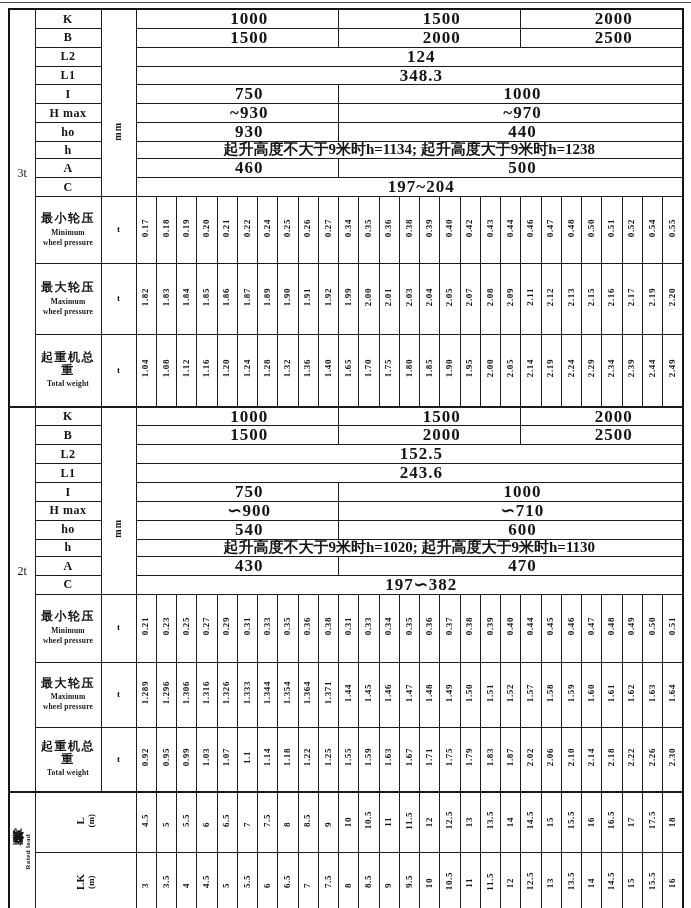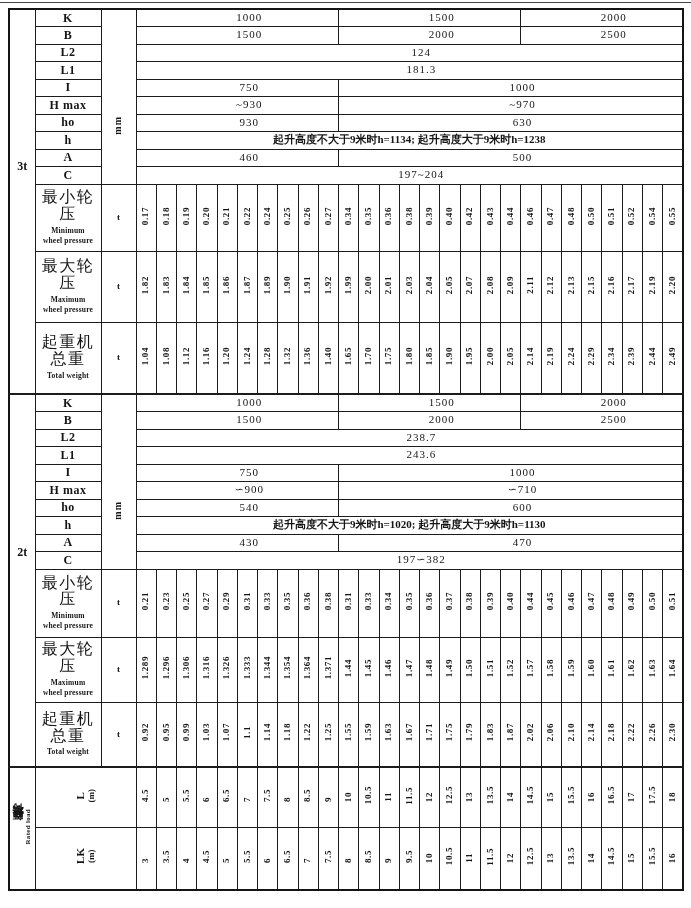--- a/index.html
+++ b/index.html
@@ -12,29 +12,29 @@
   table.spec{
     position:absolute;left:8px;top:8px;width:676px;
     border-collapse:collapse;table-layout:fixed;
     border:2px solid #151515;
   }
   td{
     border:1px solid #1c1c1c;padding:0;text-align:center;vertical-align:middle;
     overflow:hidden;line-height:1.05;
   }
   tr.thick td{border-top-width:2px;}
-  td.groupcell{font-weight:bold;font-size:12px;}
+  td.groupcell{font-weight:normal;font-size:12px;}
   td.paramcell{font-weight:bold;font-size:12px;letter-spacing:0.5px;}
-  td.dimval{font-weight:normal;font-size:11px;letter-spacing:1px;padding-left:24px;}
-  td.hnote{font-weight:bold;font-size:11px;letter-spacing:0px;}
+  td.dimval{font-weight:bold;font-size:17px;letter-spacing:1px;padding-left:24px;}
+  td.hnote{font-weight:bold;font-size:15px;letter-spacing:0px;}
   .rot{writing-mode:vertical-rl;transform:rotate(180deg);display:inline-block;white-space:nowrap;}
   td.vcell .rot{font-weight:bold;font-size:9px;letter-spacing:0.6px;}
   td.unitcell{font-weight:bold;font-size:9px;}
   td.mmcell .rot{font-weight:bold;font-size:10px;letter-spacing:1px;}
-  .zh{font-weight:normal;font-size:16px;letter-spacing:1.5px;}
+  .zh{font-weight:bold;font-size:12px;letter-spacing:1.5px;}
   .en{font-weight:bold;font-size:7.5px;margin-top:3px;line-height:1.35;letter-spacing:0.2px;}
   td.flabel .rot b{display:block;font-size:11px;font-weight:bold;font-style:normal;}
   td.flabel .rot i{display:block;font-size:9px;font-weight:bold;font-style:normal;}
   td.fgroup .rot .gzh{display:block;font-size:11px;font-weight:bold;letter-spacing:2px;}
   td.fgroup .rot .gen{display:block;font-size:7px;font-weight:bold;letter-spacing:0.3px;}
 </style>
 </head>
 <body>
 
 <div class="topline"></div>
@@ -86,36 +86,36 @@
         <td class="dimval" colspan="10">1500</td>
         <td class="dimval" colspan="9">2000</td>
         <td class="dimval" colspan="8">2500</td>
       </tr>
       <tr style="height: 17.5px;">
         <td class="paramcell">L2</td>
         <td class="dimval" colspan="27">124</td>
       </tr>
       <tr style="height: 17.5px;">
         <td class="paramcell">L1</td>
-        <td class="dimval" colspan="27">181.3</td>
+        <td class="dimval" colspan="27">348.3</td>
       </tr>
       <tr style="height: 17.5px;">
         <td class="paramcell">I</td>
         <td class="dimval" colspan="10">750</td>
         <td class="dimval" colspan="17">1000</td>
       </tr>
       <tr style="height: 17.5px;">
         <td class="paramcell">H max</td>
         <td class="dimval" colspan="10">~930</td>
         <td class="dimval" colspan="17">~970</td>
       </tr>
       <tr style="height: 17.5px;">
         <td class="paramcell">ho</td>
         <td class="dimval" colspan="10">930</td>
-        <td class="dimval" colspan="17">630</td>
+        <td class="dimval" colspan="17">440</td>
       </tr>
       <tr style="height: 17.5px;">
         <td class="paramcell">h</td>
         <td class="hnote" colspan="27">起升高度不大于9米时h=1134; 起升高度大于9米时h=1238</td>
       </tr>
       <tr style="height: 17.5px;">
         <td class="paramcell">A</td>
         <td class="dimval" colspan="10">460</td>
         <td class="dimval" colspan="17">500</td>
       </tr>
@@ -242,21 +242,21 @@
         <td class="dimval" colspan="8">2000</td>
       </tr>
       <tr style="height: 17.5px;">
         <td class="paramcell">B</td>
         <td class="dimval" colspan="10">1500</td>
         <td class="dimval" colspan="9">2000</td>
         <td class="dimval" colspan="8">2500</td>
       </tr>
       <tr style="height: 17.5px;">
         <td class="paramcell">L2</td>
-        <td class="dimval" colspan="27">238.7</td>
+        <td class="dimval" colspan="27">152.5</td>
       </tr>
       <tr style="height: 17.5px;">
         <td class="paramcell">L1</td>
         <td class="dimval" colspan="27">243.6</td>
       </tr>
       <tr style="height: 17.5px;">
         <td class="paramcell">I</td>
         <td class="dimval" colspan="10">750</td>
         <td class="dimval" colspan="17">1000</td>
       </tr>

